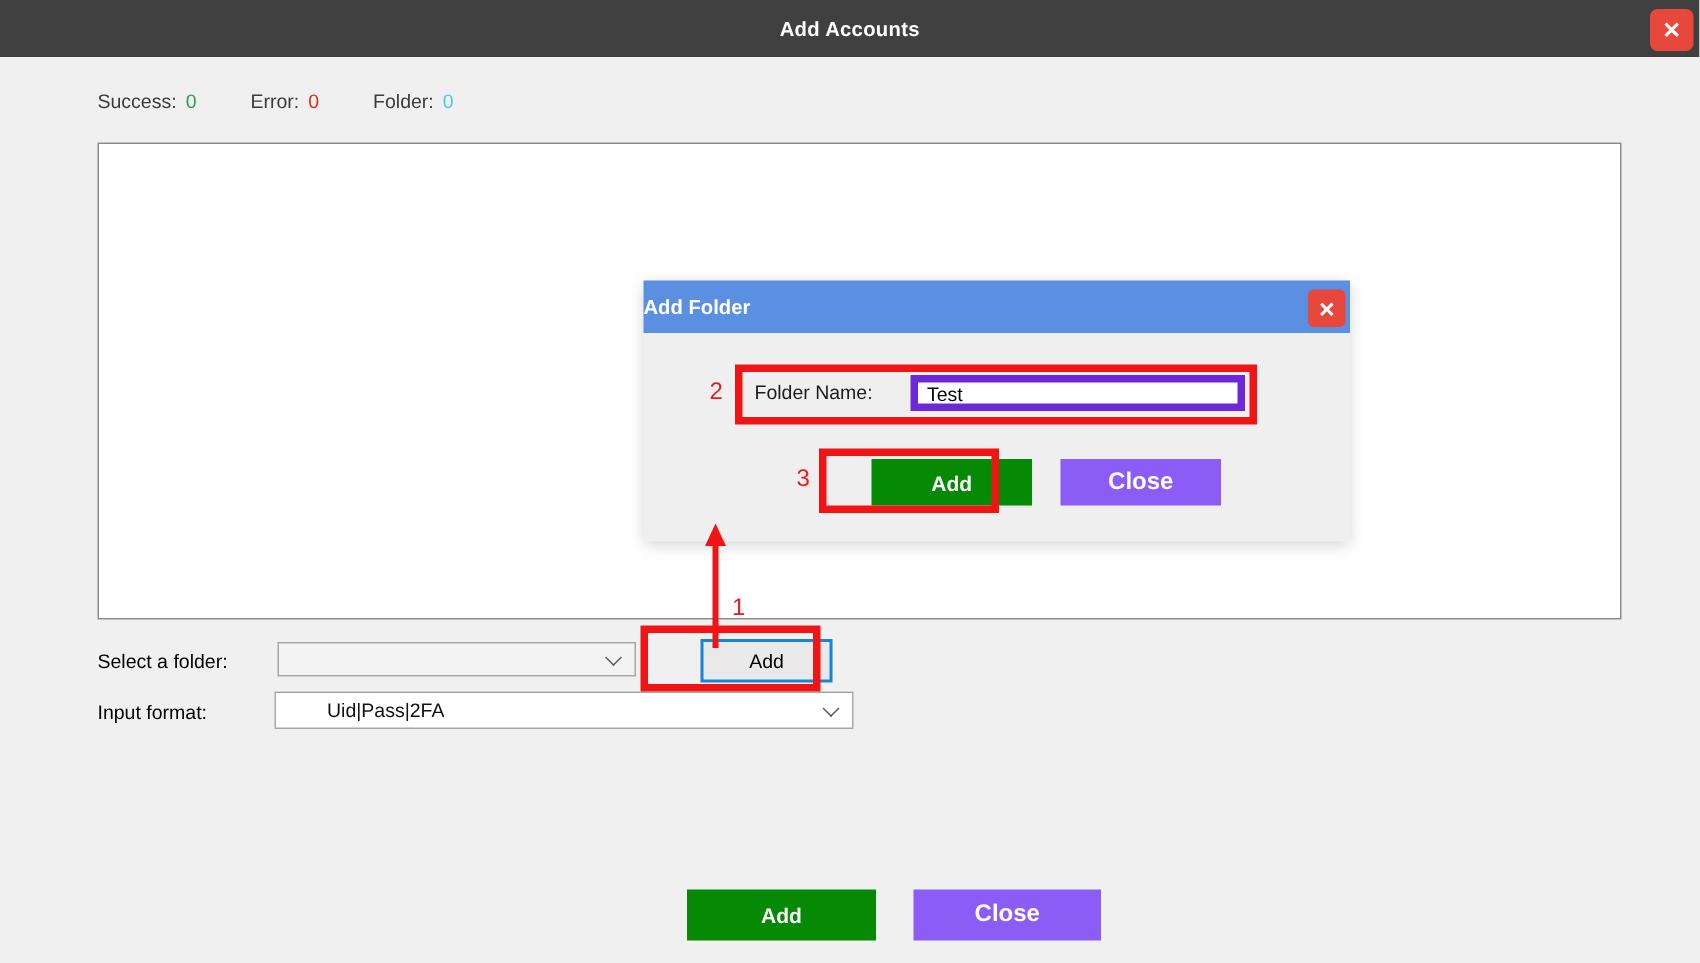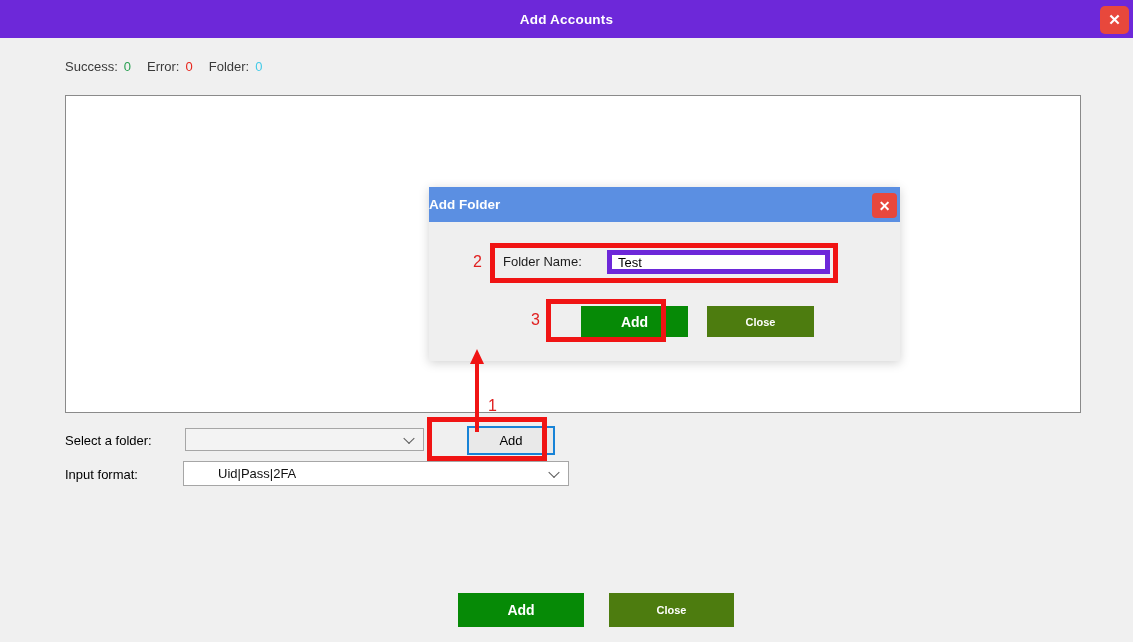--- a/index.html
+++ b/index.html
@@ -9,36 +9,36 @@
     font-size:13px;
     color:#2b2b2b;
     background:#f0f0f0;
     overflow:hidden;
   }
   .window { position:relative; width:1133px; height:642px; background:#f0f0f0; }
 
   
   .titlebar {
     position:absolute; left:0; top:0; width:1133px; height:38px;
-    background:#6d28d9;
+    background:#404040;
     display:flex; align-items:center; justify-content:center;
   }
   .titlebar .title { color:#ffffff; font-weight:bold; font-size:13.5px; letter-spacing:.2px; }
   .xbtn {
     position:absolute; border:none; cursor:pointer;
     background:#e8483c; color:#fff; font-weight:bold;
     display:flex; align-items:center; justify-content:center;
     border-radius:5px; font-family:"Liberation Sans", sans-serif;
   }
   .main-x { right:4px; top:6px; width:29px; height:28px; font-size:15px; }
 
   
   .statusbar {
     position:absolute; left:65px; top:59px; height:16px;
-    display:flex; gap:16px;
+    display:flex; align-items:center; gap:36px;
   }
   .stat { display:flex; gap:6px; color:#3a3a3a; }
   .stat .val { font-weight:normal; }
   .val-success { color:#2aa052; }
   .val-error   { color:#e8251c; }
   .val-total   { color:#45cbe8; }
 
   
   .accounts {
     position:absolute; left:65px; top:95px; width:1016px; height:318px;
@@ -67,21 +67,21 @@
 
   .btn {
     border:none; cursor:pointer; font-family:"Liberation Sans", sans-serif;
     display:flex; align-items:center; justify-content:center;margin-left:28px;
   }
   .btn-add-folder-small {
     position:absolute; left:439px; top:426px; width:88px; height:29px;
     background:#e9e9e9; border:2px solid #1883d7; color:#000; font-size:13px;
   }
   .btn-green { background:#068a06; color:#fff; font-weight:bold; font-size:14px; }
-  .btn-red   { background:#4d7c0f; color:#fff; font-weight:bold; font-size:11px; }
+  .btn-red   { background:#8b5cf6; color:#fff; font-weight:bold; font-size:16px; }
   .footer-add   { position:absolute; left:430px; top:593px; width:126px; height:34px; }
   .footer-close { position:absolute; left:581px; top:593px; width:125px; height:34px; }
 
   
   .dialog {
     position:absolute; left:429px; top:187px; width:471px; height:174px;
     background:#efefef; z-index:5; box-shadow:0 2px 10px rgba(0,0,0,.18);
   }
   .dialog-titlebar {
     position:absolute; left:0; top:0; width:100%; height:35px;

